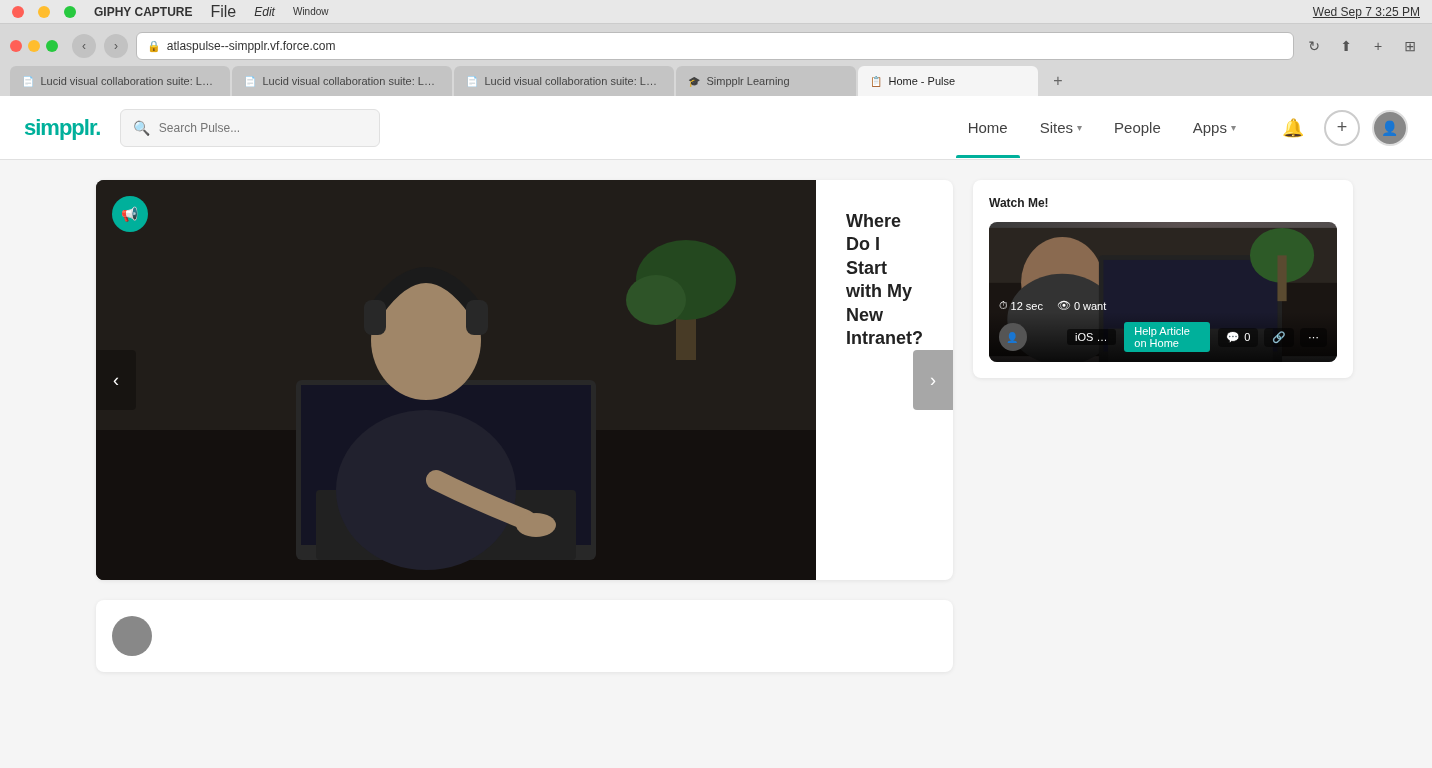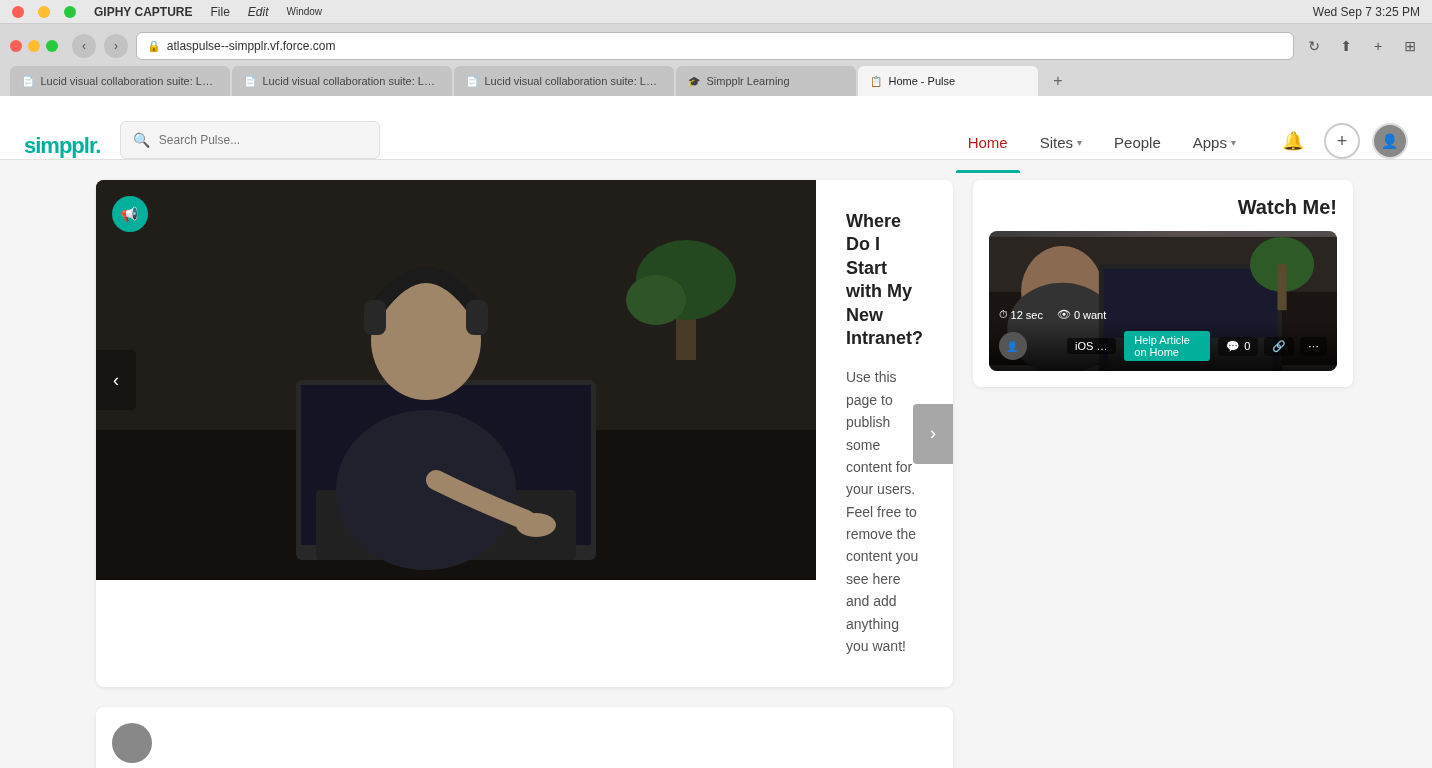--- a/index.html
+++ b/index.html
@@ -11,21 +11,21 @@
       height: 24px;
       display: flex;
       align-items: center;
       padding: 0 12px;
       font-size: 12px;
       color: #333;
       gap: 18px;
       border-bottom: 1px solid #ccc;
     }
     .mac-bar-left { display: flex; align-items: center; gap: 14px; font-weight: 600; }
-    .mac-bar-right { margin-left: auto; display: flex; align-items: flex-end; gap: 10px; font-size: 12px; }
+    .mac-bar-right { margin-left: auto; display: flex; align-items: flex-end; gap: 10px; font-size: 12px; text-decoration: underline; }
     .mac-dot { width: 12px; height: 12px; border-radius: 50%; display: inline-block; }
     .mac-dot.red { background: #ff5f56; }
     .mac-dot.yellow { background: #ffbd2e; }
     .mac-dot.green { background: #27c93f; }
 
     
     .browser-chrome {
       background: #d8d8d8;
       padding: 8px 10px 0;
       display: flex;
@@ -90,21 +90,21 @@
     .tab-add { width: 28px; height: 30px; display: flex; align-items: center; justify-content: center; font-size: 16px; color: #666; background: transparent; border: none; cursor: pointer; margin-left: 4px; }
 
     
     .app-content { background: #f5f5f5; min-height: calc(768px - 24px - 68px); }
 
     
     .simpplr-header {
       background: white;
       height: 64px;
       display: flex;
-      align-items: flex-end;
+      align-items: center;
       padding: 0 24px;
       border-bottom: 1px solid #e0e0e0;
       position: sticky;
       top: 0;
       z-index: 100;
       gap: 20px;
     }
     .simpplr-logo {
       font-size: 22px;
       font-weight: 800;
@@ -141,21 +141,21 @@
       font-weight: 500;
       color: #444;
       cursor: pointer;
       border-radius: 4px;
       text-decoration: none;
       display: flex;
       align-items: center;
       gap: 4px;
       position: relative;
     }
-    .nav-item.active { color: #b91c1c; }
+    .nav-item.active { color: #404040; }
     .nav-item.active::after {
       content: '';
       position: absolute;
       bottom: -14px;
       left: 0; right: 0;
       height: 3px;
       background: #00b09b;
       border-radius: 2px 2px 0 0;
     }
     .nav-item .chevron { font-size: 10px; color: #888; }
@@ -279,25 +279,24 @@
     .left-col { flex: 1; }
     .right-col { width: 380px; flex-shrink: 0; }
 
     .watch-me-section {
       background: white;
       border-radius: 8px;
       padding: 16px;
       box-shadow: 0 1px 4px rgba(0,0,0,0.08);
     }
     .watch-me-title {
-      font-size: 20px;
+      font-size: 12px;
       font-weight: 700;
       color: #222;
       margin-bottom: 12px;
-      text-align: right;
     }
     .video-card {
       background: #2a2a2a;
       border-radius: 8px;
       overflow: hidden;
       position: relative;
       height: 140px;
     }
     .video-thumbnail {
       width: 100%;
@@ -378,21 +377,21 @@
 </head>
 <body>
 
 <div class="mac-bar">
   <div class="mac-bar-left">
     <span class="mac-dot red"></span>
     <span class="mac-dot yellow"></span>
     <span class="mac-dot green"></span>
   </div>
   <span style="font-weight:700; font-size:12px;">GIPHY CAPTURE</span>
-  <span style="font-size:12px;">File</span>
+  <span style="font-size:16px;">File</span>
   <span style="font-size:12px;font-style:italic;">Edit</span>
   <span style="font-size:10px;">Window</span>
   <div class="mac-bar-right">
     <span>Wed Sep 7  3:25 PM</span>
   </div>
 </div>
 
 <div class="browser-chrome">
   <div class="browser-controls">
     <div class="traffic-lights">
@@ -512,21 +511,20 @@
 
             <div class="featured-icon">
               <span>📢</span>
             </div>
 
             <button class="prev-btn">‹</button>
           </div>
 
           <div class="featured-content">
             <h2 class="featured-title">Where Do I Start with My New Intranet?</h2>
-            <p class="featured-desc">Use this page to publish some content for your users. Feel free to remove the content you see here and add anything you want!</p>
           </div>
 
           <button class="next-btn" style="position:absolute; right:0; top:50%; transform:translateY(-50%); width:40px; height:60px; background:rgba(80,80,80,0.5); border:none; color:white; font-size:18px; cursor:pointer; border-radius:4px 0 0 4px; display:flex; align-items:center; justify-content:center;">›</button>
         </div>
 
         <div class="post-composer">
           <div class="composer-avatar">
             
           </div>
 

